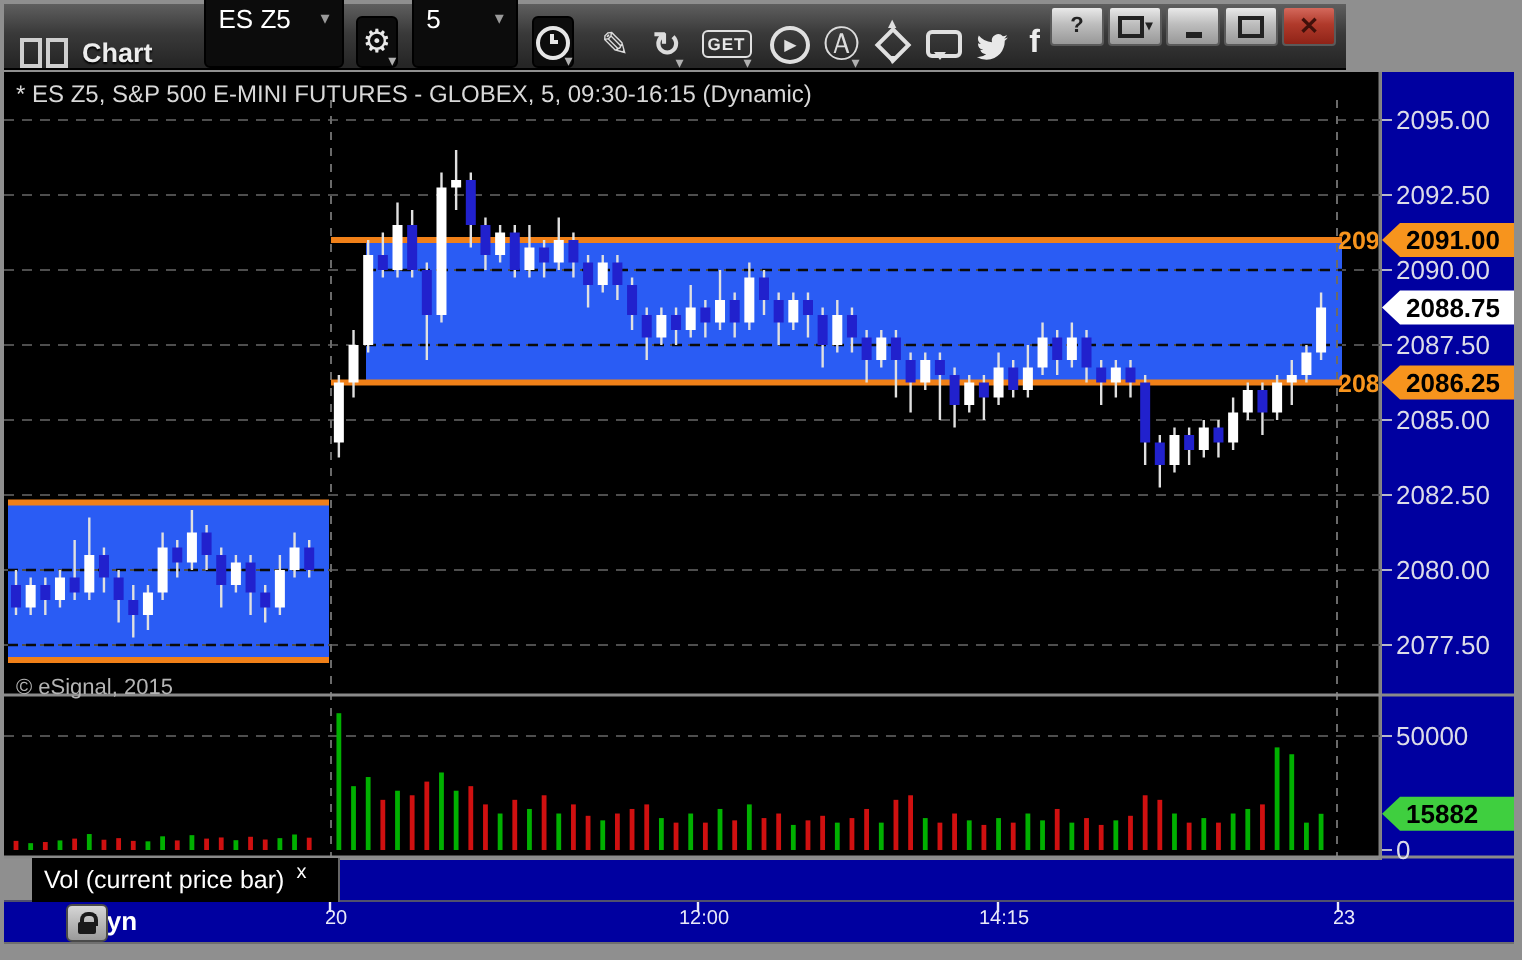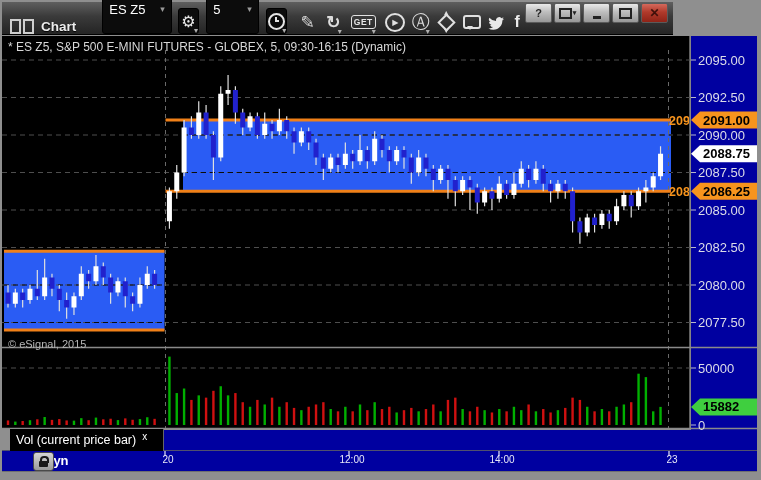--- a/index.html
+++ b/index.html
@@ -43,21 +43,21 @@
         display:flex;align-items:center;justify-content:center;position:relative;}
   .wbtn.close{background:linear-gradient(#d4695c,#b03a2b 45%,#8f2317);color:#40100a;font-size:12px;}
   .glyph-max{width:9px;height:7px;border:2px solid #222;display:inline-block;}
   .glyph-min{width:8px;height:3px;background:#222;display:inline-block;margin-top:9px;}
   .glyph-link{width:9px;height:7px;border:2px solid #222;display:inline-block;margin-right:1px;}
   .tinyarrow{font-size:7px;color:#222;}
 
   
   #pane-title{left:8px;top:40px;color:#d8d8d8;font-size:12px;white-space:nowrap;}
   #copyright{left:8px;top:338px;color:#b4b4b4;font-size:11px;}
-  #vol-label-box{left:10px;top:429px;width:154px;height:22px;background:#000;display:flex;align-items:center;
+  #vol-label-box{left:16px;top:429px;width:154px;height:22px;background:#000;display:flex;align-items:center;
                  border-right:1px solid #666;box-sizing:border-box;}
   #vol-label-box .txt{color:#fff;font-size:12.5px;padding-left:6px;white-space:nowrap;}
   #vol-close{color:#fff;font-size:10px;margin-left:6px;margin-bottom:8px;cursor:default;}
   #dyn-label{left:5px;top:453px;color:#fff;font-weight:bold;font-size:13px;margin-left:39px;}
   #lock-btn{left:33px;top:452px;width:19px;height:17px;border:1px solid #4a4a4a;border-radius:3px;
             background:linear-gradient(#d6d6d6,#9a9a9a);display:flex;align-items:center;justify-content:center;}
   .lockbody{width:9px;height:6px;background:#1a1a1a;border-radius:1px;margin-top:5px;position:relative;}
   .lockbody:before{content:"";position:absolute;left:1px;top:-5px;width:5px;height:5px;
                    border:2px solid #1a1a1a;border-bottom:none;border-radius:4px 4px 0 0;}
   .tlabel{position:absolute;top:454px;transform:translateX(-50%);color:#e8e8f8;font-size:10px;z-index:2;}
@@ -495,15 +495,15 @@
     <span id="vol-close">x</span>
   </div>
 
   <div id="dyn-label" class="overlay">Dyn</div>
   <div id="lock-btn" class="overlay">
     <span class="lockbody"></span>
   </div>
 
   <div class="tlabel" style="left:168px;">20</div>
   <div class="tlabel" style="left:352px;">12:00</div>
-  <div class="tlabel" style="left:502px;">14:00</div>
+  <div class="tlabel" style="left:502px;">14:15</div>
   <div class="tlabel" style="left:672px;">23</div>
 </div>
 
 </body></html>

